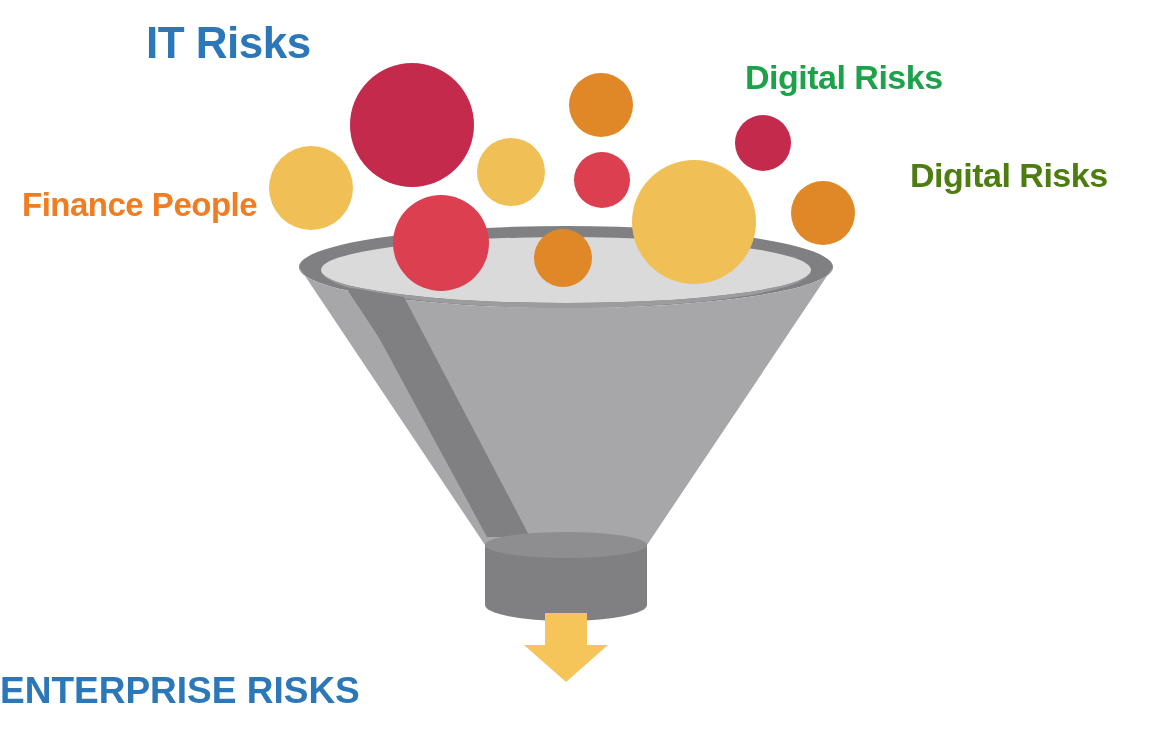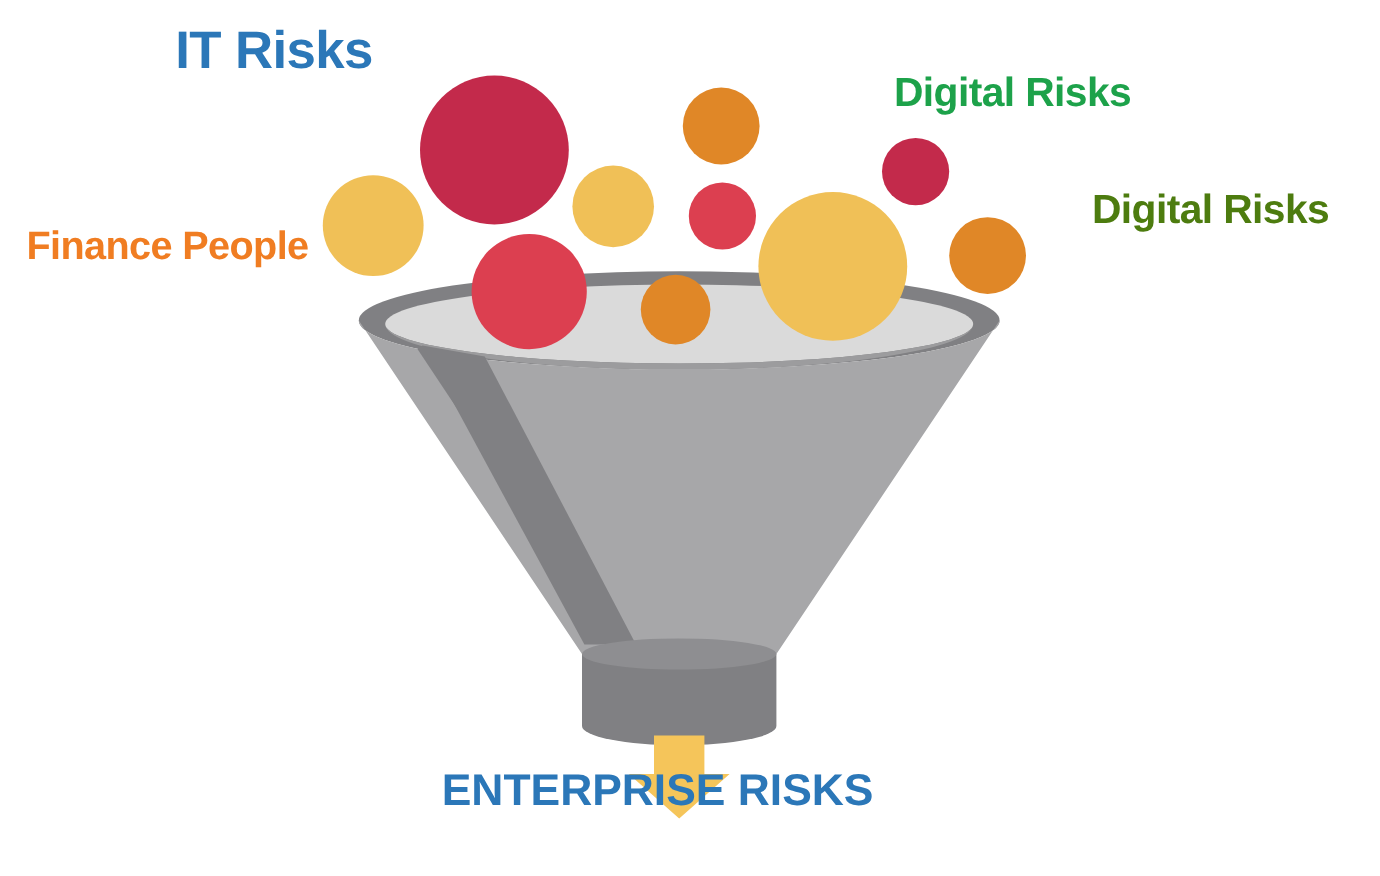--- a/index.html
+++ b/index.html
@@ -52,23 +52,23 @@
     color: #1DA24A;
   }
   #label-digital-risks {
     left: 910px;
     top: 158px;
     font-size: 34px;
     color: #5B2D90;
   }
   #label-enterprise-risks {
     left: 0px;
-    top: 640px;
+    top: 672px;
     width: 1096px;
-    text-align: center;
+    text-align: left;
     font-size: 37px;
     color: #2B77B8;
     letter-spacing: 0px;
   }
 </style>
 </head>
 <body>
 
 <div id="canvas" style="background: rgb(255, 255, 255);">
 

